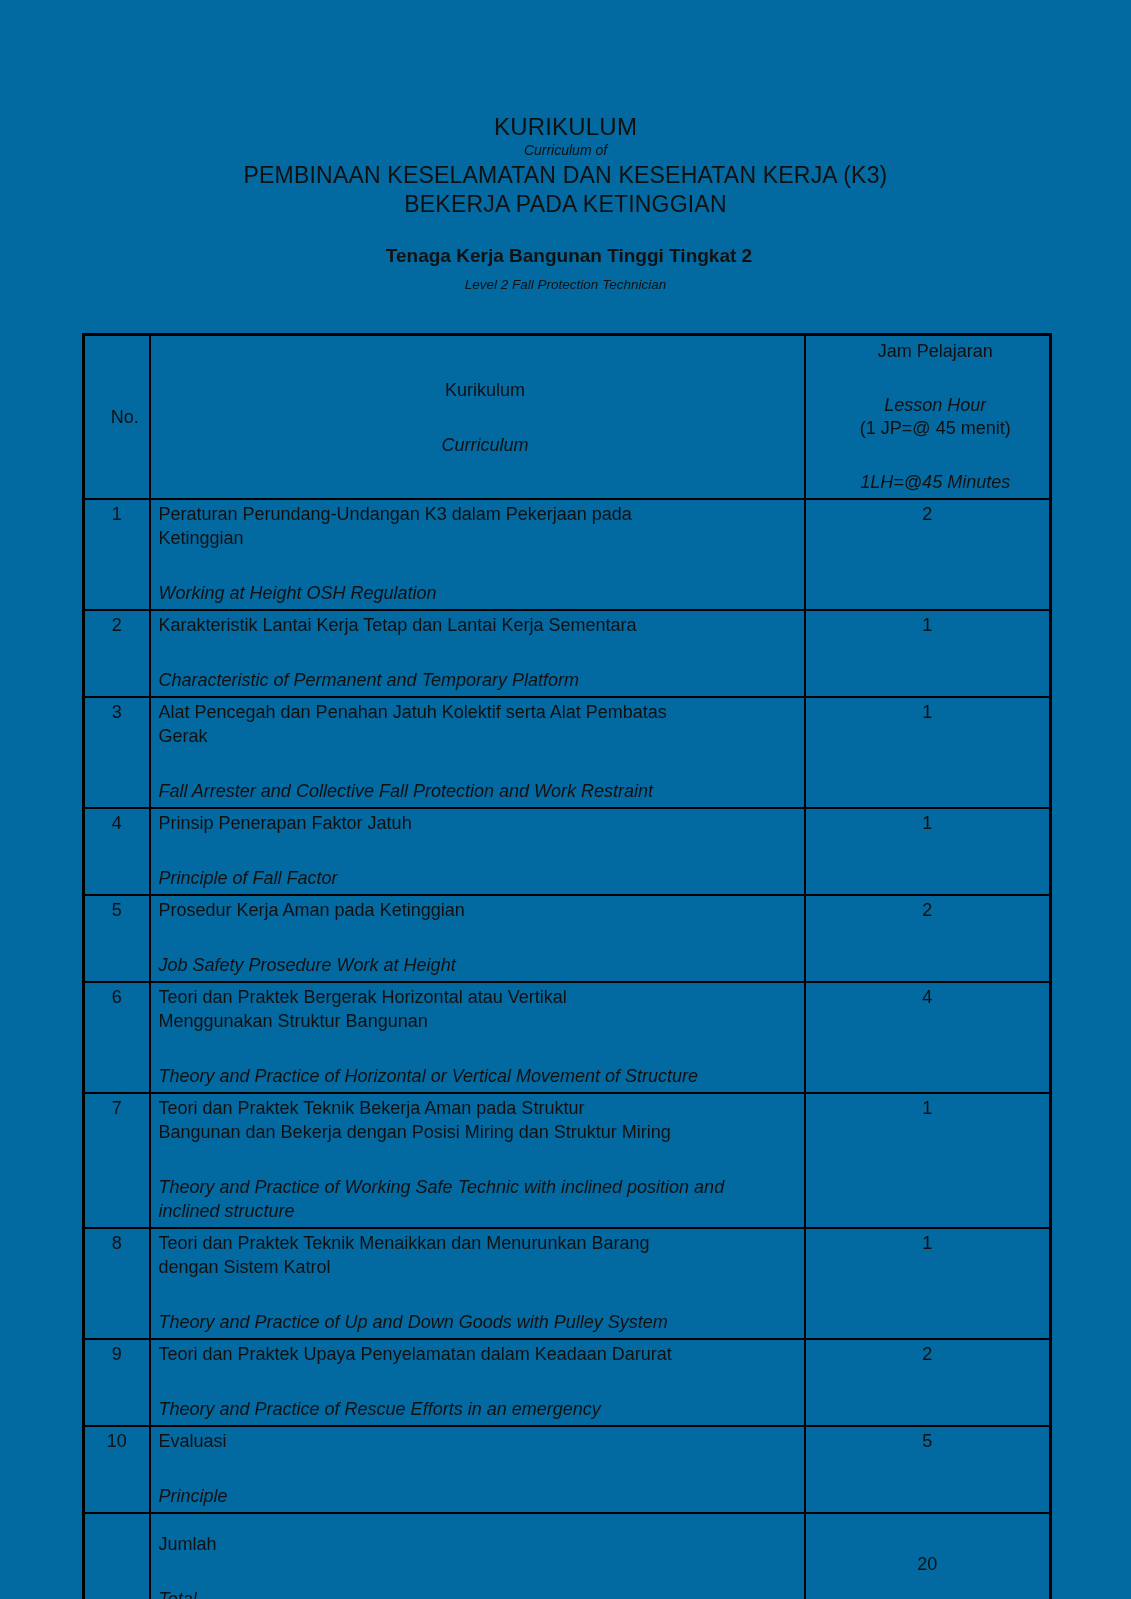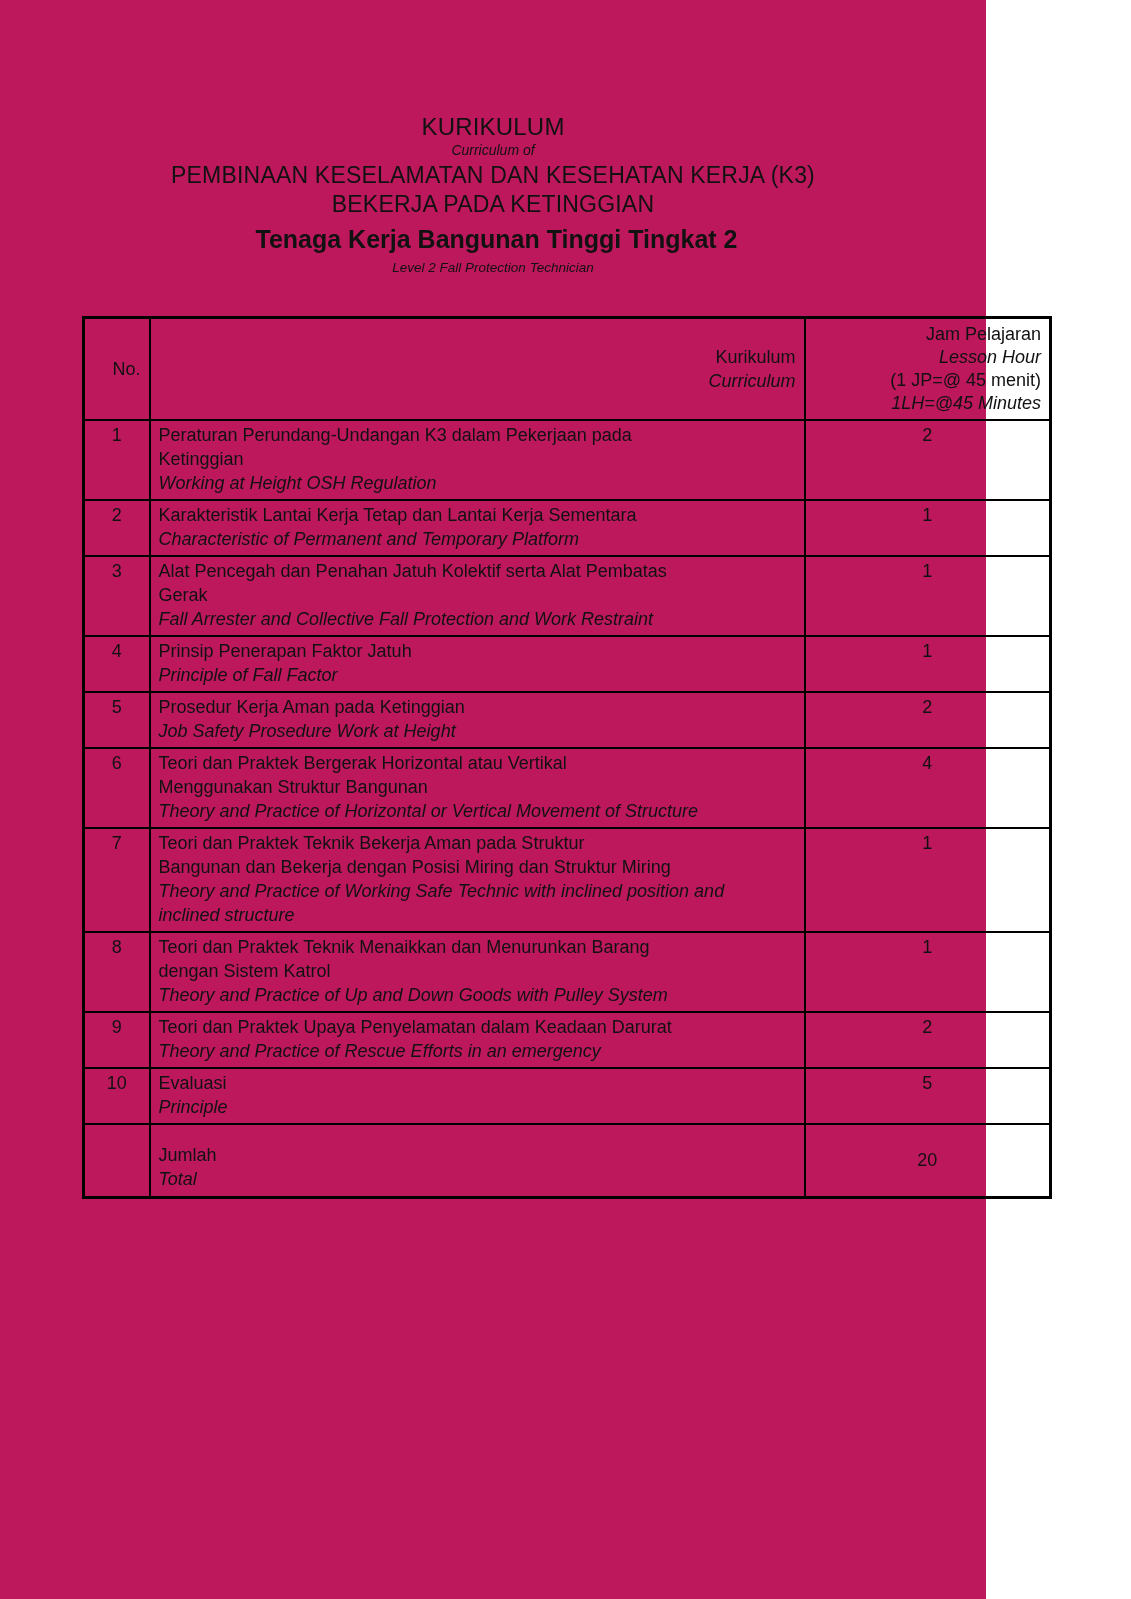--- a/index.html
+++ b/index.html
@@ -4,51 +4,51 @@
 <style>
   * { margin:0; padding:0; box-sizing:border-box; }
   html,body { background:#ffffff; }
   body {
     width:1131px; height:1599px;
     font-family:"Liberation Sans", sans-serif;
     color:#111111;
     position:relative;
     overflow:hidden;
   }
-  .page { width:986px; height:1599px; background:#be185d; }
+  .page { width:1131px; height:1599px; background:#0369a1; }
 
   
   .titles { padding-top:112px; text-align:center; }
   .t-main   { font-size:24px; line-height:30px; letter-spacing:0.2px; }
   .t-sub    { font-size:14px; line-height:17px; font-style:italic; margin-bottom:2px; }
   .t-prog   { font-size:23px; line-height:29px; letter-spacing:0.2px; }
   .t-prog-en{ font-size:14px; line-height:17px; font-style:italic; }
-  .t-level  { font-size:25px; line-height:30px; font-weight:bold; margin-top:5px;padding-left:7px; }
+  .t-level  { font-size:19px; line-height:30px; font-weight:bold; margin-top:22px;padding-left:7px; }
   .t-level-en{ font-size:13.5px; line-height:16px; font-style:italic; margin-top:6px; }
 
   
   table.tbl {
     border-collapse:collapse;
     table-layout:fixed;
     width:967px;
     margin:40px 0 0 82px;
     border:3px solid #000;
     font-size:18px;
     line-height:24px;
   }
   .tbl td { border:2px solid #000; vertical-align:top; padding:2px 8px 4px 8px; }
 
   .c-no    { text-align:center; padding-left:2px; padding-right:2px; }
   .c-hours { text-align:center; }
   .c-curr  { text-align:left;border-radius:29px; }
 
-  .hdr td  { vertical-align:middle; text-align:right; padding-top:4px; padding-bottom:4px;padding-left:24px; }
+  .hdr td  { vertical-align:middle; text-align:center; padding-top:4px; padding-bottom:4px;padding-left:24px; }
   .hdr .hd-hours { line-height:23px; }
 
-  .en  { font-style:italic; }
+  .en  { font-style:italic;margin-top:31px; }
   .pre { white-space:pre-line; }
 
   .total-row .c-label { text-align:left; padding-top:18px; padding-bottom:5px; }
   .total-row .c-hours { vertical-align:middle; }
 </style>
 </head>
 <body>
 
 <div class="page">
 

